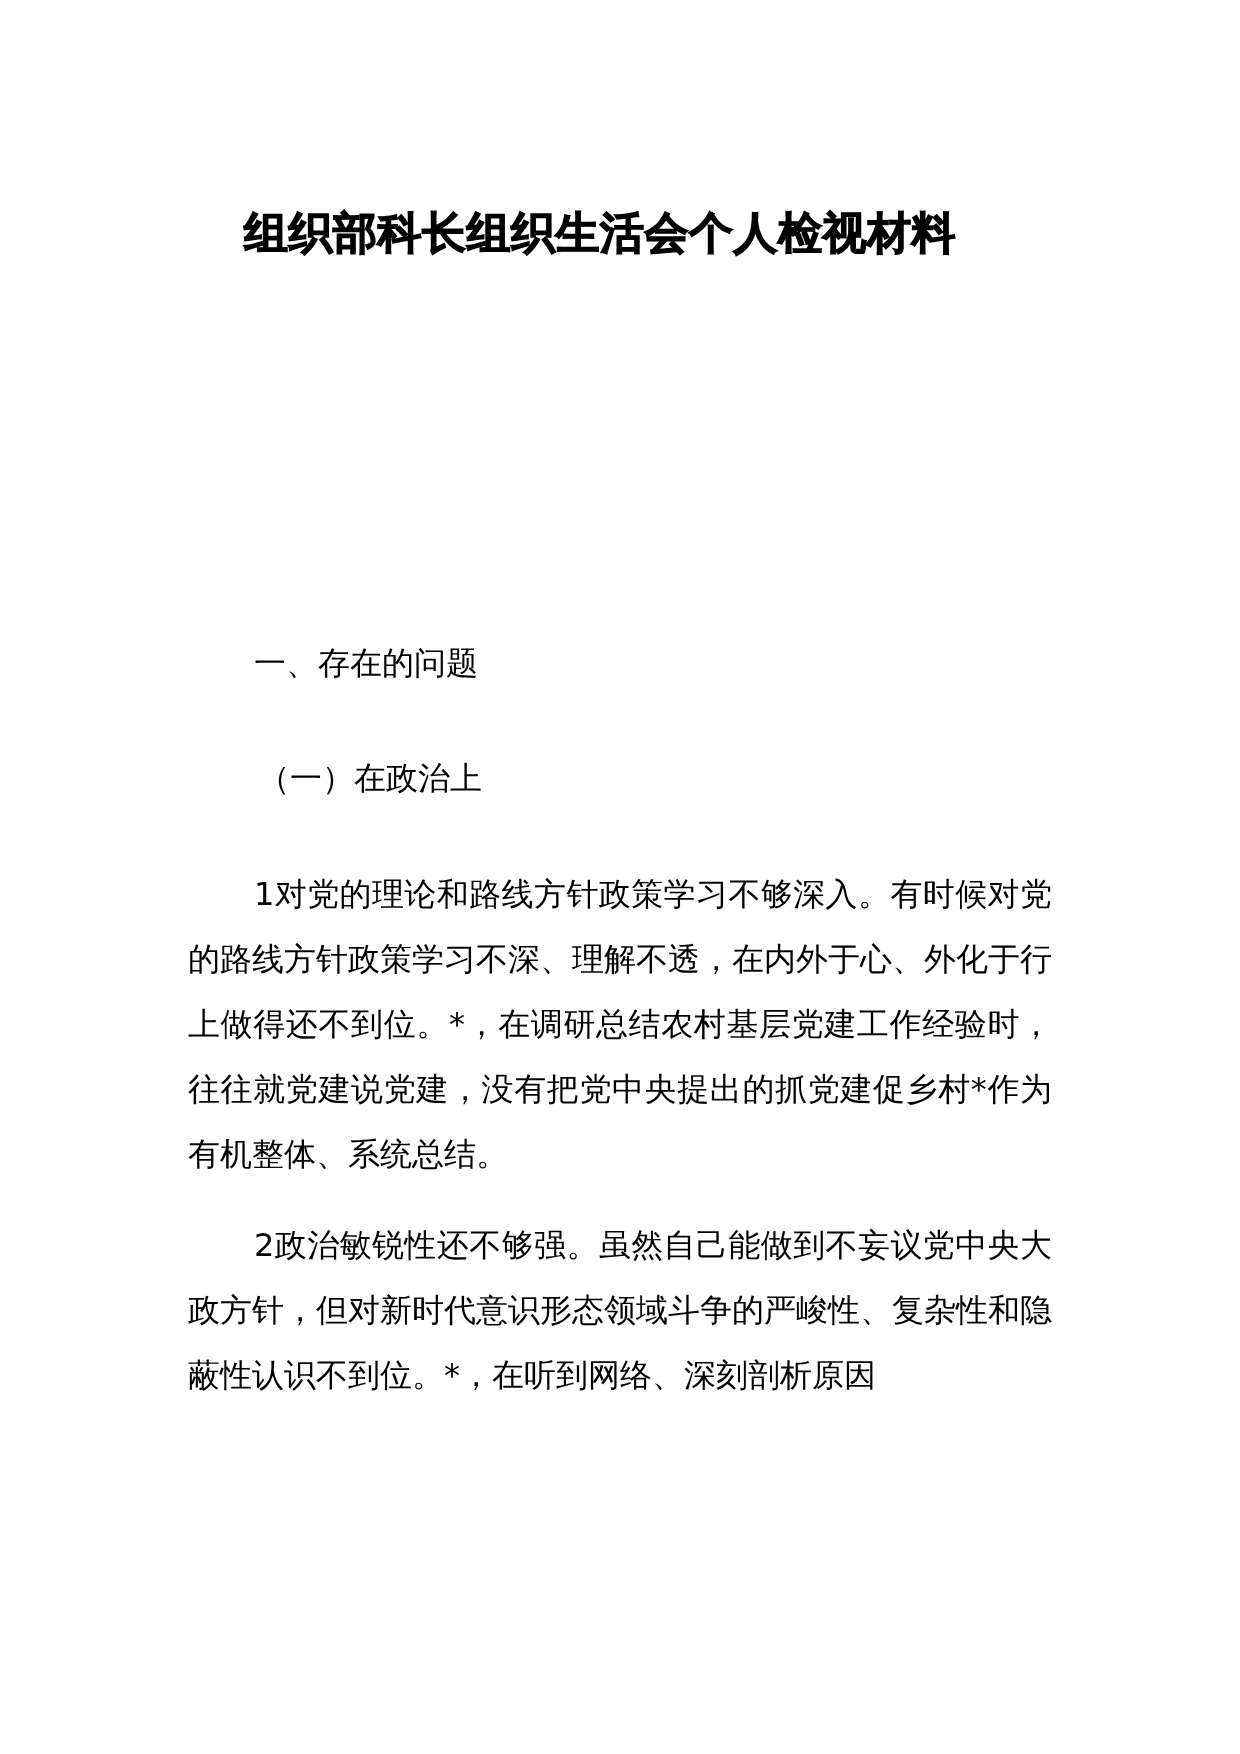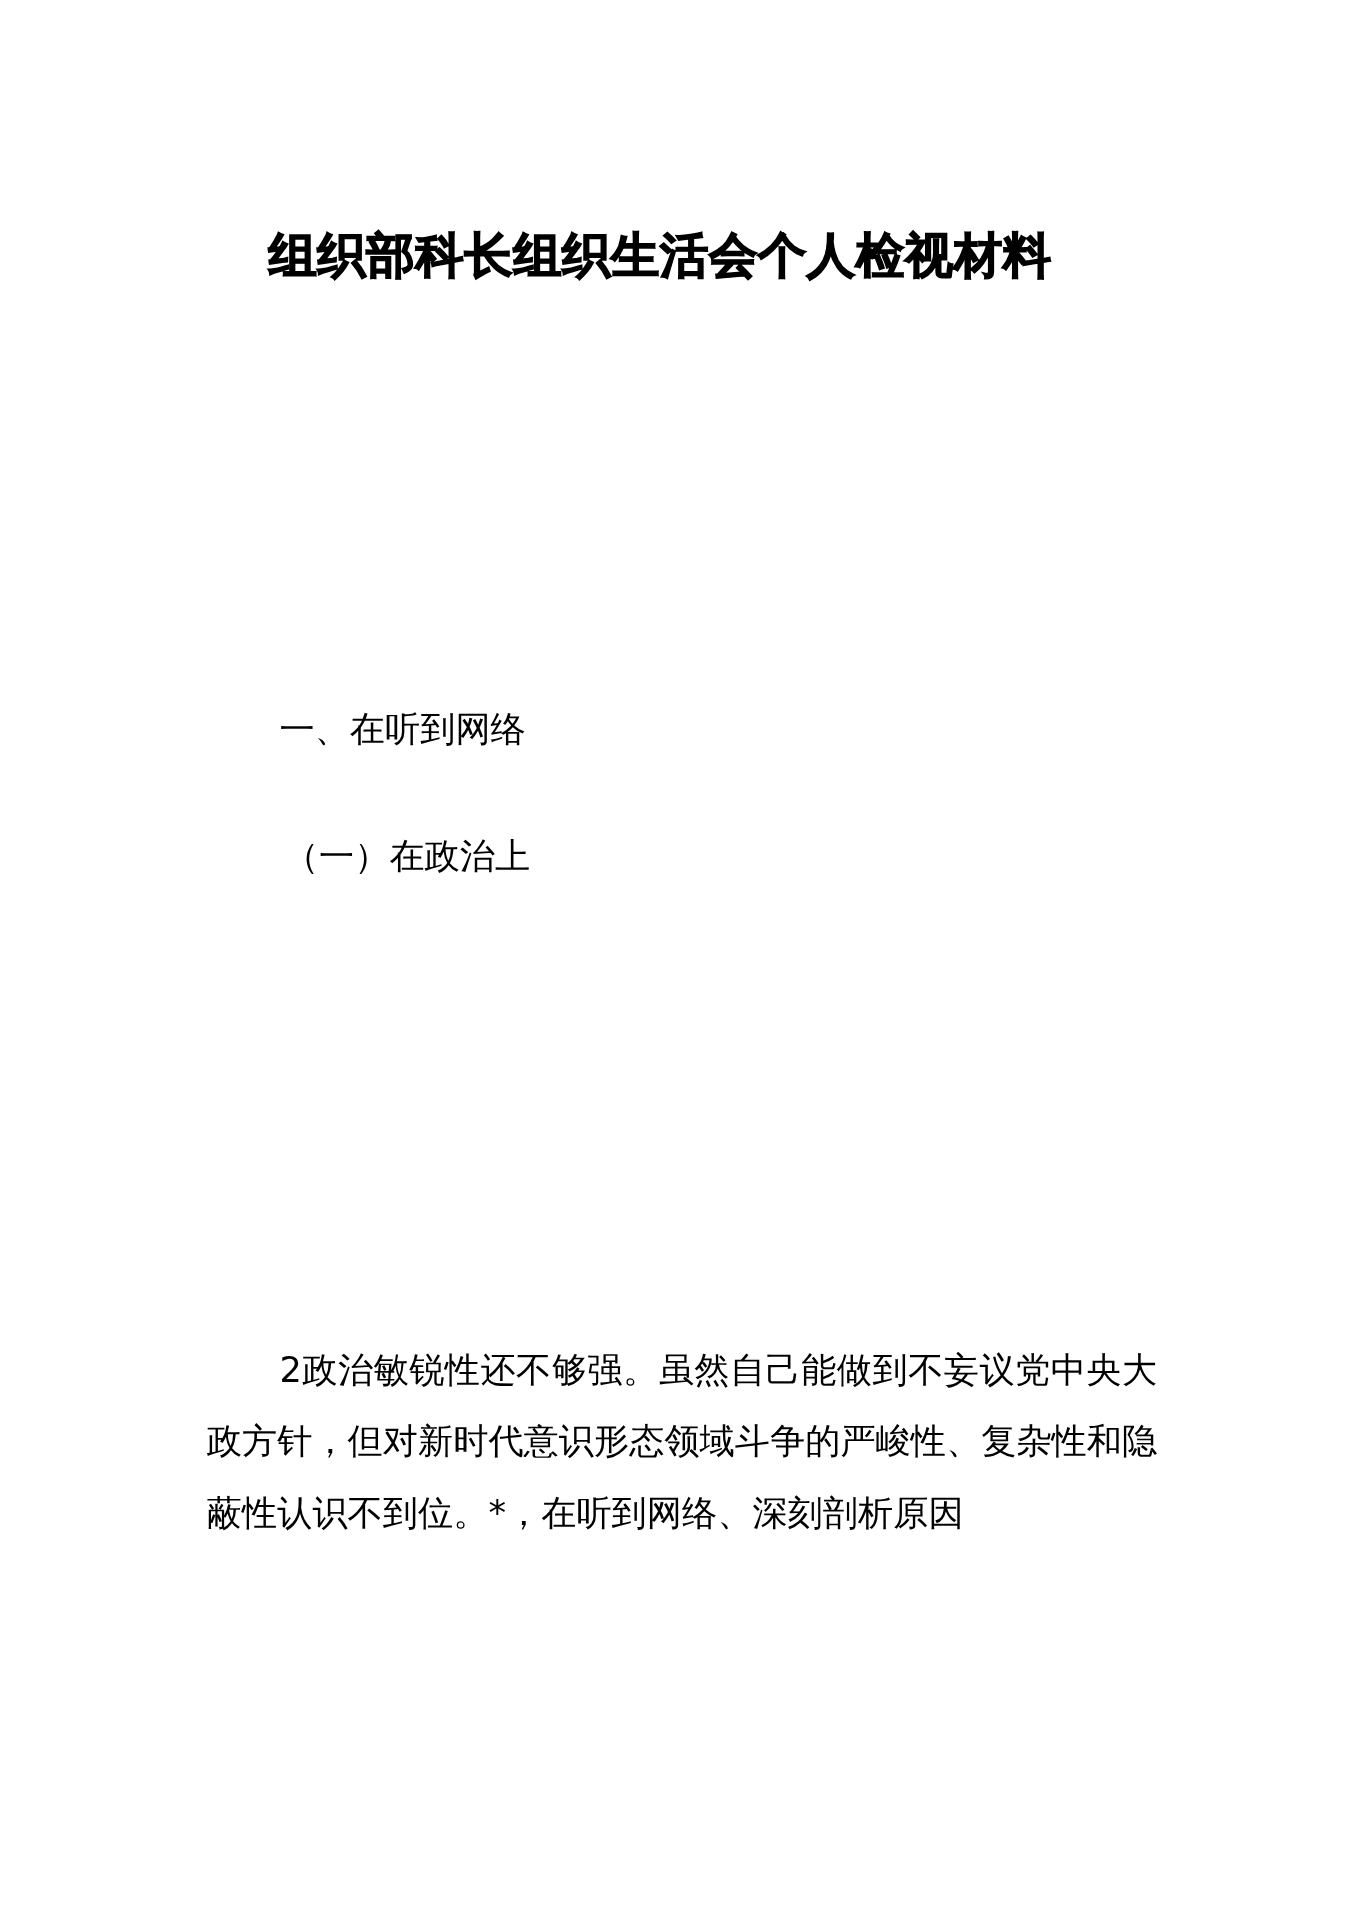--- a/index.html
+++ b/index.html
@@ -63,22 +63,25 @@
     }
   </style>
 </head>
 <body>
 
 <div class="page">
 
   <div class="title">组织部科长组织生活会个人检视材料</div>
 
 
-  <div class="heading" style="top:631px;">一、在听到网络</div>
+  <div class="heading" style="top:631px;">一、存在的问题</div>
 
   <div class="subheading" style="top:746px;">（一）在政治上</div>
 
+  <div class="body-block" style="top:862px;">
+    <p class="para">1对党的理论和路线方针政策学习不够深入。有时候对党的路线方针政策学习不深、理解不透，在内外于心、外化于行上做得还不到位。*，在调研总结农村基层党建工作经验时，往往就党建说党建，没有把党中央提出的抓党建促乡村*作为有机整体、系统总结。</p>
+  </div>
 
   <div class="body-block" style="top:1213px;">
     <p class="para">2政治敏锐性还不够强。虽然自己能做到不妄议党中央大政方针，但对新时代意识形态领域斗争的严峻性、复杂性和隐蔽性认识不到位。*，在听到网络、深刻剖析原因</p>
   </div>
 
 </div>
 
 </body></html>

